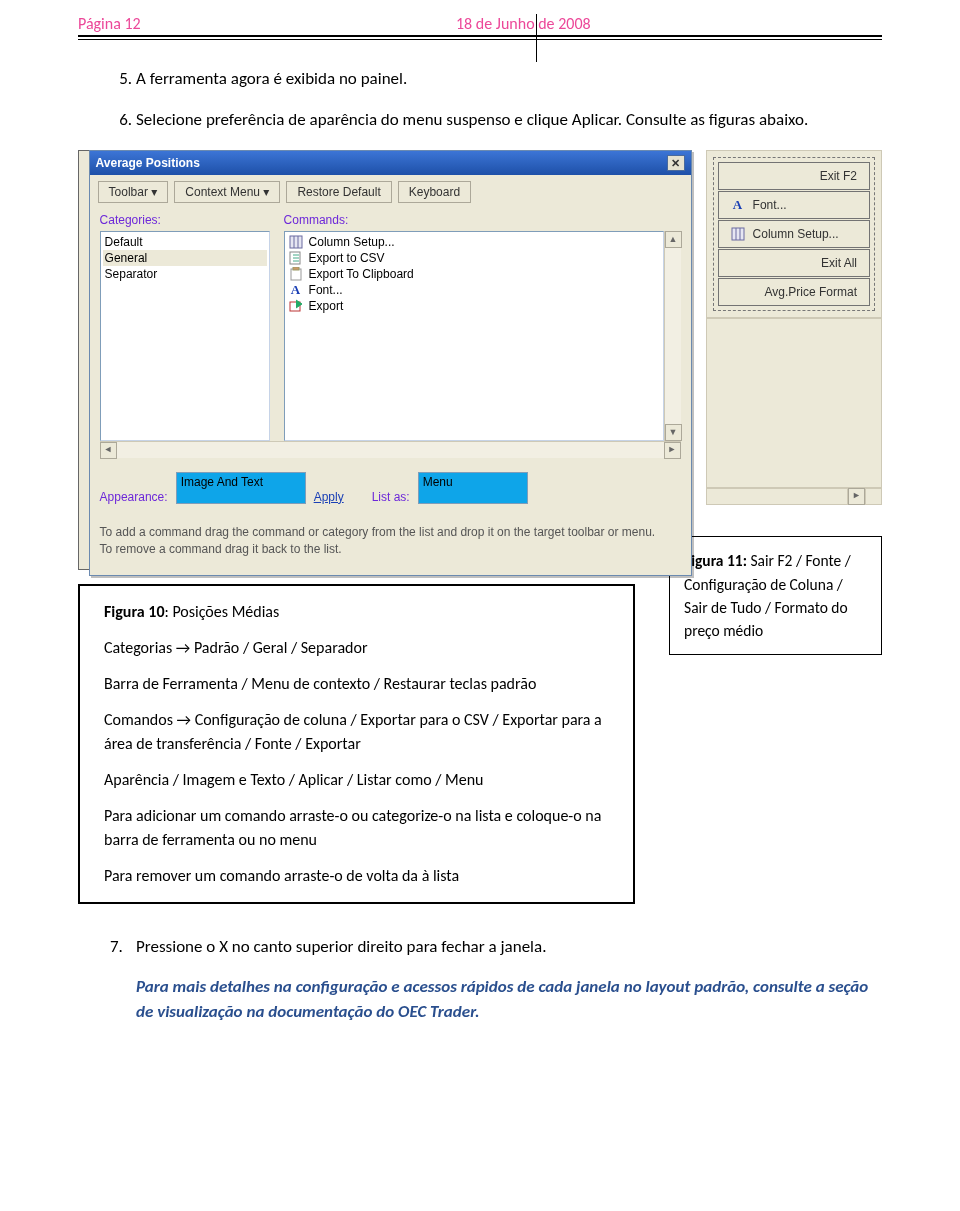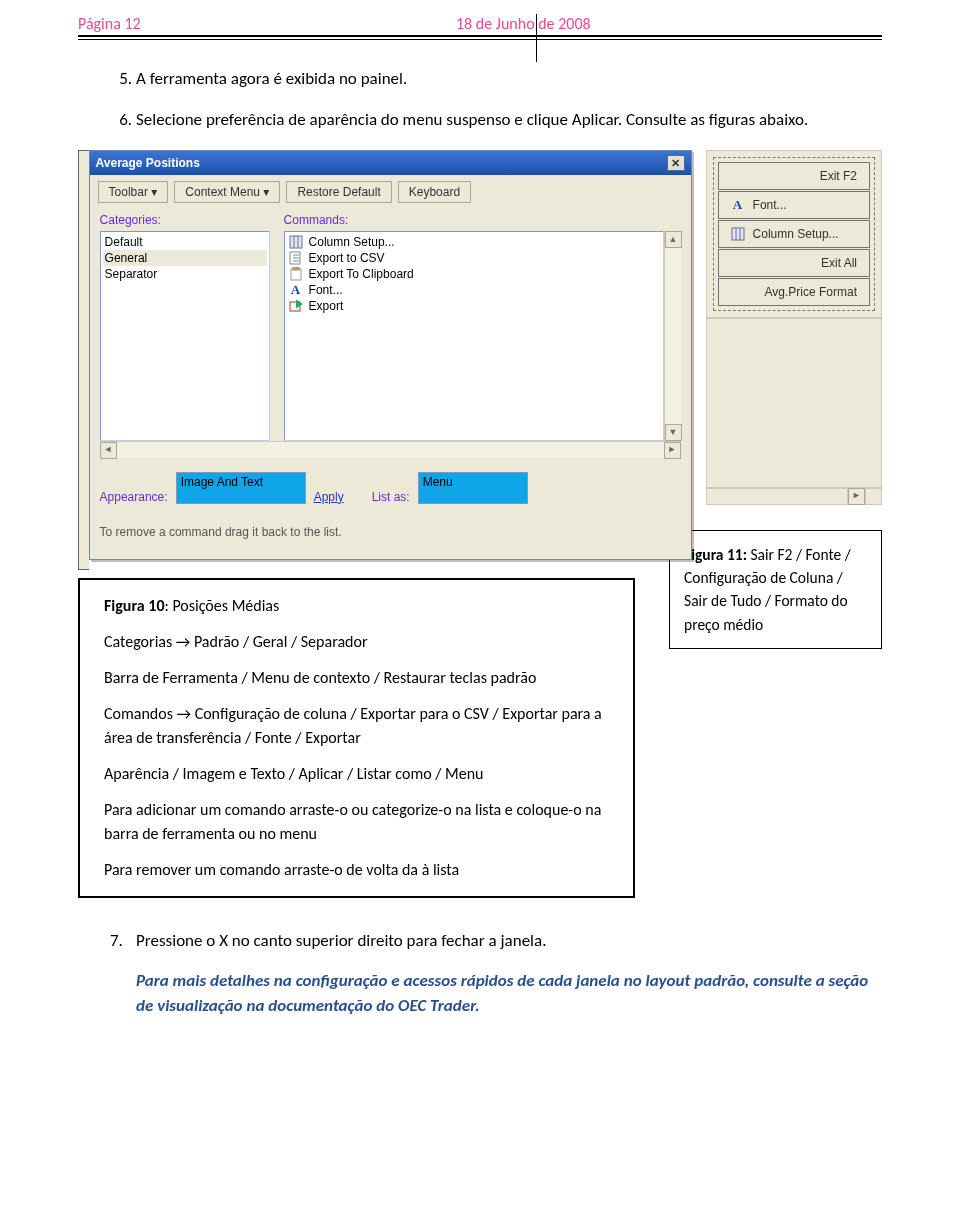--- a/index.html
+++ b/index.html
@@ -241,20 +241,21 @@
       <div class="appear-row">
         <span class="lbl">Appearance:</span>
         <span class="inputbox">Image And Text</span>
         <span class="link">Apply</span>
         <span style="width:12px;"></span>
         <span class="lbl">List as:</span>
         <span class="inputbox" style="width:110px;">Menu</span>
       </div>
 
       <div class="infotext">
+        <div>To add a command drag the command or category from the list and drop it on the target toolbar or menu.</div>
         <div>To remove a command drag it back to the list.</div>
       </div>
     </div>
 
     <div class="rpanel">
       <div class="rbox" style="padding:6px;">
         <div class="dashzone">
           <div class="ritem">
             <span class="lbltxt" style="text-align:right">Exit F2</span>
           </div>

